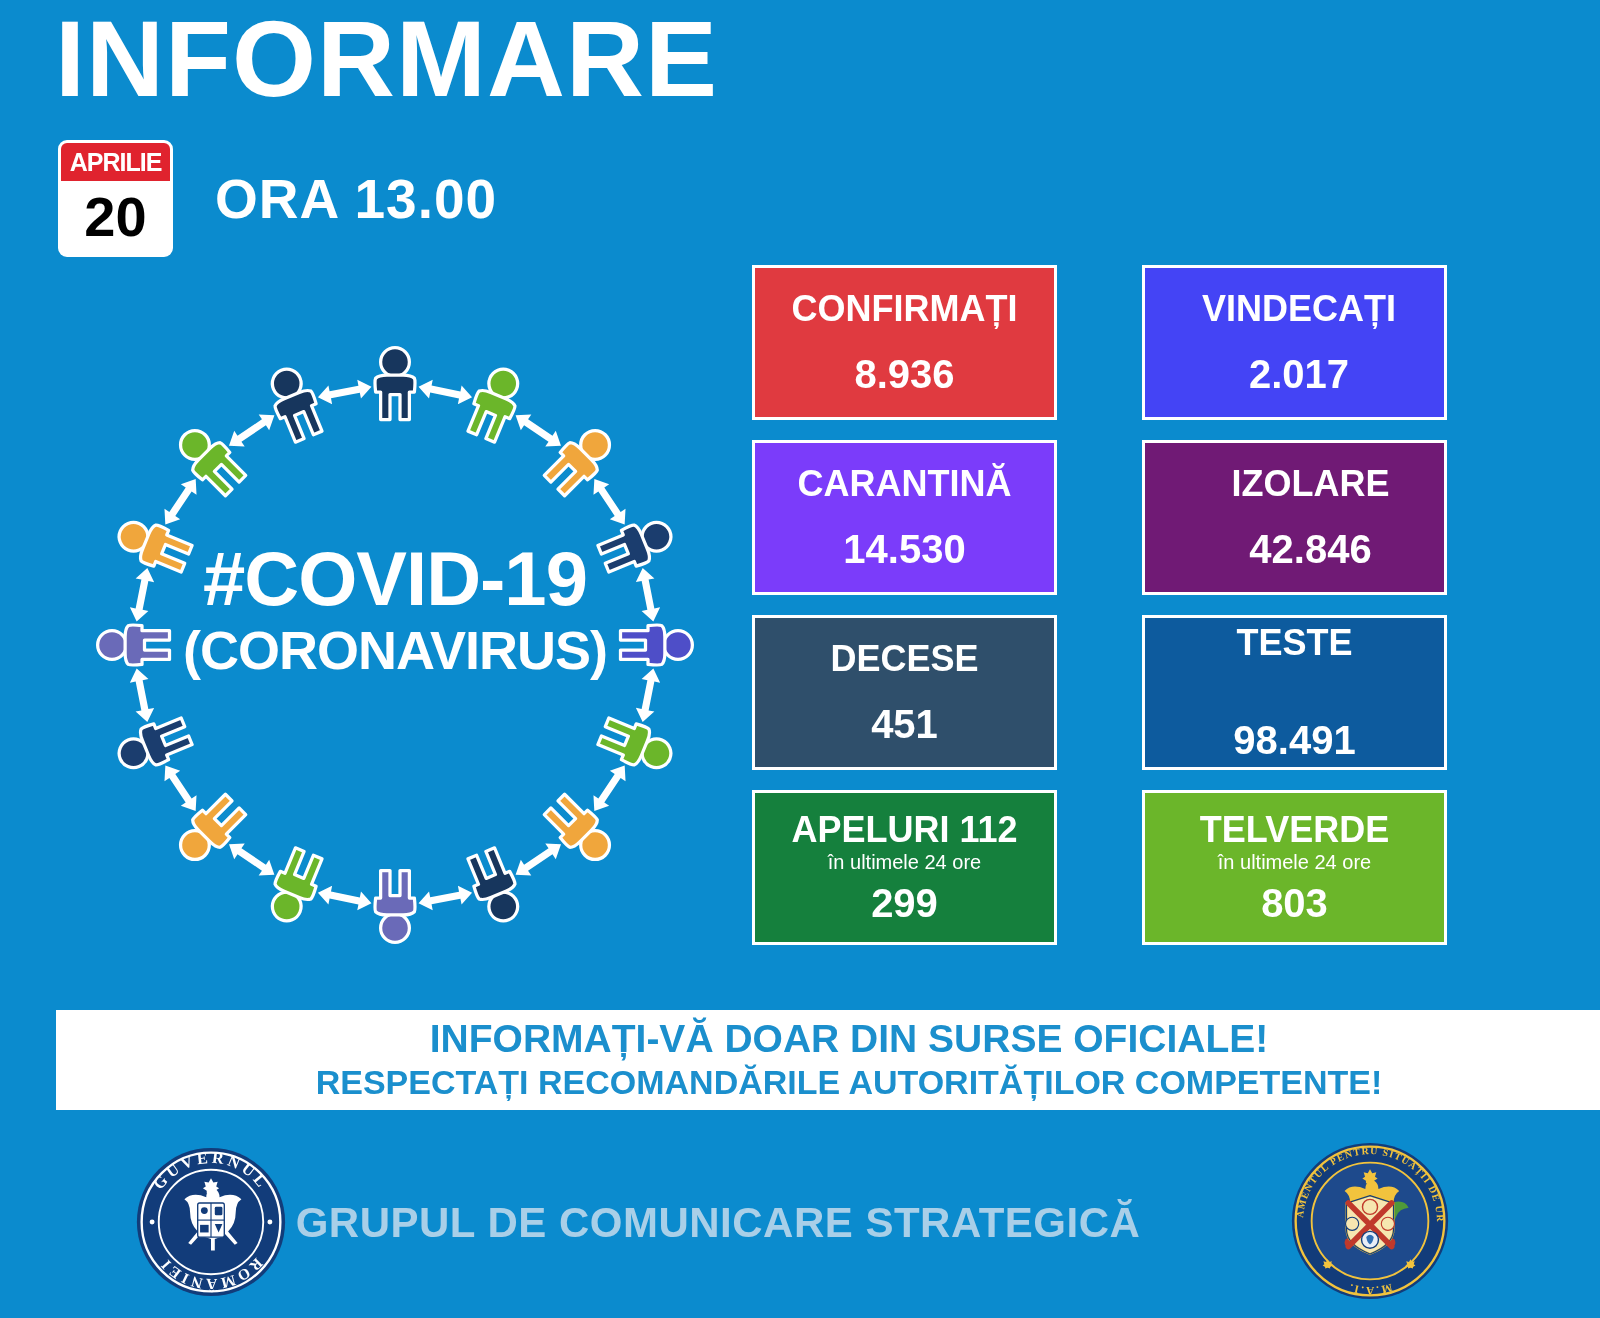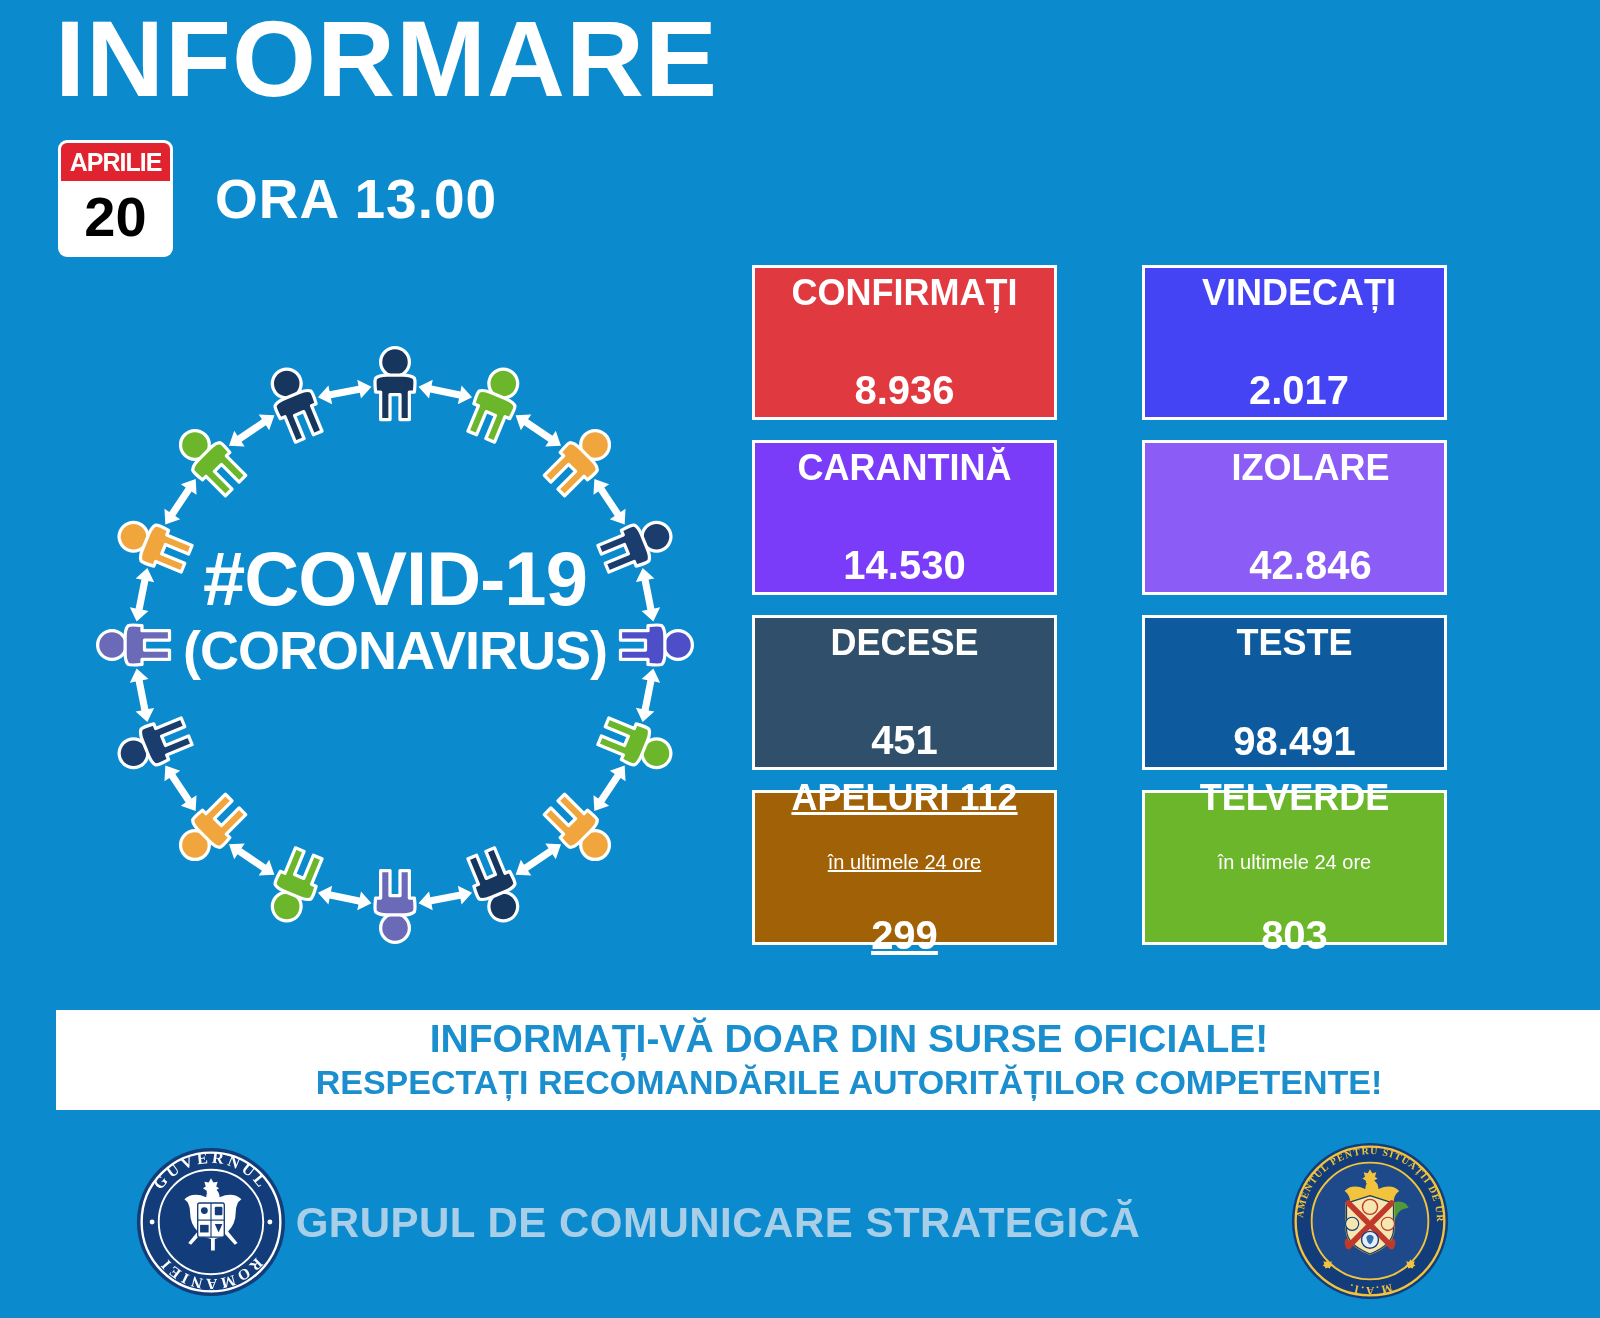--- a/index.html
+++ b/index.html
@@ -61,21 +61,20 @@
     grid-template-columns:305px 305px;
     column-gap:85px;row-gap:20px;
   }
   .box{
     box-sizing:border-box;
     border:3px solid #ffffff;
     height:155px;
     display:flex;flex-direction:column;align-items:center;justify-content:center;
     color:#ffffff;text-align:center;
     padding:6px 4px;
-    gap:32px;
   }
   .box .lbl{font-size:36px;font-weight:bold;letter-spacing:0px;line-height:1.05;}
   .box .sub{font-size:20px;font-weight:normal;line-height:1.2;margin-top:1px;}
   .box .val{font-size:40px;font-weight:bold;line-height:1.05;margin-top:26px;}
   .box.with-sub .val{margin-top:8px;}
 
   
   .banner{
     position:absolute;left:56px;top:1010px;width:1586px;height:100px;
     background:#ffffff;box-sizing:border-box;
@@ -171,33 +170,33 @@
       <div class="val">8.936</div>
     </div>
     <div class="box" style="background: rgb(68, 68, 245); padding-left: 13px;">
       <div class="lbl">VINDECAȚI</div>
       <div class="val">2.017</div>
     </div>
     <div class="box" style="background: rgb(123, 60, 250);">
       <div class="lbl">CARANTINĂ</div>
       <div class="val">14.530</div>
     </div>
-    <div class="box" style="background: #8b5cf6; padding-left: 36px;">
+    <div class="box" style="background: #701a75; padding-left: 36px;">
       <div class="lbl">IZOLARE</div>
       <div class="val">42.846</div>
     </div>
     <div class="box" style="background: rgb(47, 79, 107);">
       <div class="lbl">DECESE</div>
       <div class="val">451</div>
     </div>
     <div class="box" style="background: rgb(13, 91, 158); justify-content: space-between;">
       <div class="lbl">TESTE</div>
       <div class="val">98.491</div>
     </div>
-    <div class="box with-sub" style="background: #a16207; text-decoration: underline;">
+    <div class="box with-sub" style="background: #15803d;">
       <div class="lbl">APELURI 112</div>
       <div class="sub">în ultimele 24 ore</div>
       <div class="val">299</div>
     </div>
     <div class="box with-sub" style="background: rgb(107, 182, 42);">
       <div class="lbl">TELVERDE</div>
       <div class="sub">în ultimele 24 ore</div>
       <div class="val">803</div>
     </div>
   </div>

